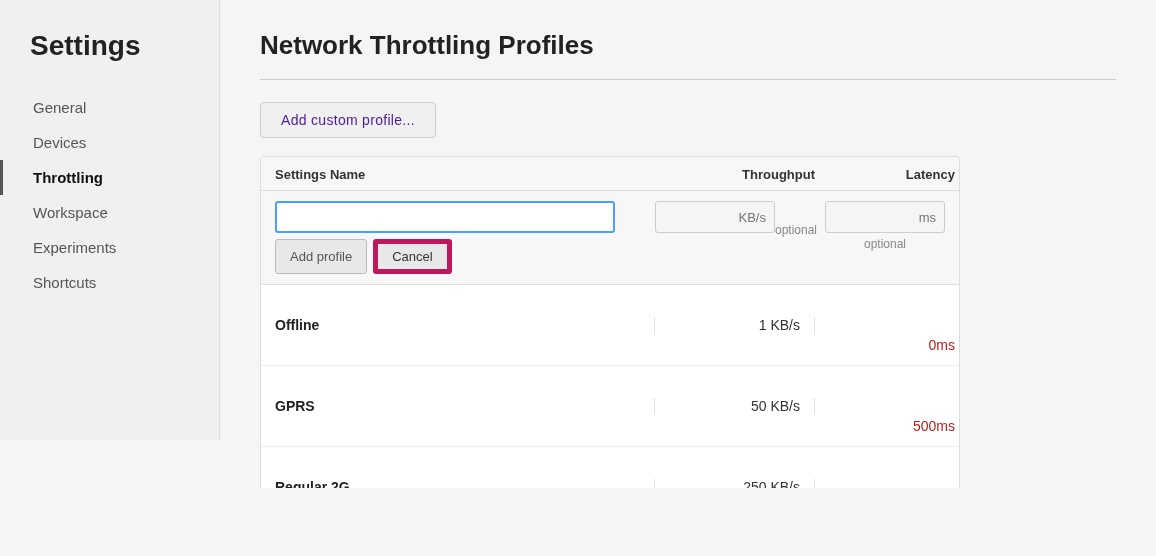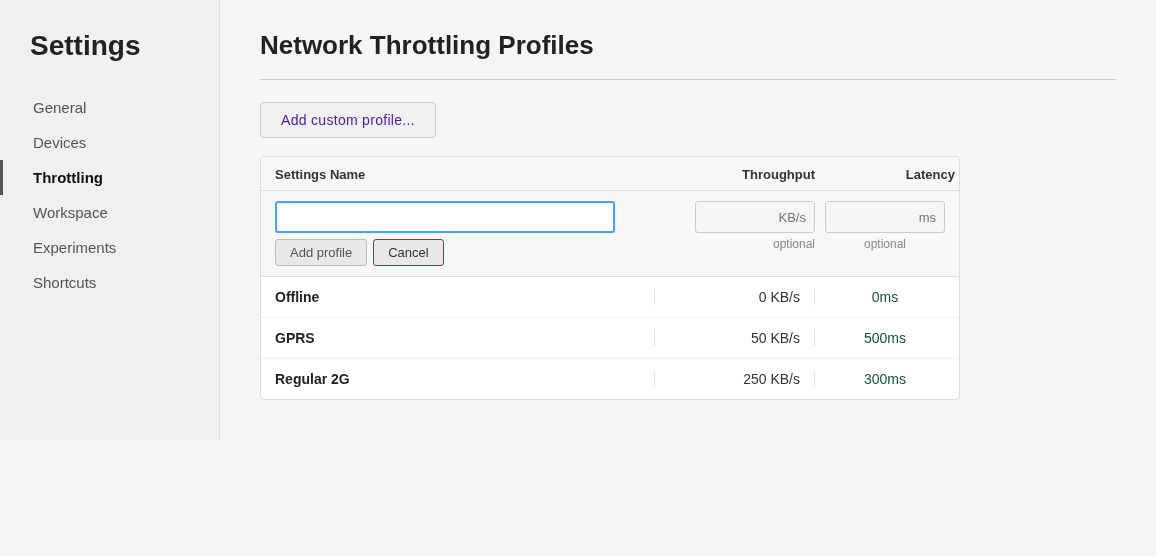--- a/index.html
+++ b/index.html
@@ -152,31 +152,31 @@
       border: 1px solid #bbb;
       border-radius: 3px;
       padding: 5px 14px;
       font-size: 13px;
       color: #555;
       cursor: pointer;
     }
 
     .btn-cancel {
       background: #e8e8e8;
-      border: 1px solid #be185d;
+      border: 5px solid #be185d;
       border-radius: 3px;
       padding: 5px 14px;
       font-size: 13px;
       color: #333;
       cursor: pointer;
     }
 
     .throughput-input-wrap {
       display: flex;
-      flex-direction: column;
+      flex-direction: row;
       align-items: flex-end;
     }
 
     .unit-input {
       width: 120px;
       height: 32px;
       border: 1px solid #ccc;
       border-radius: 3px;
       padding: 4px 8px;
       font-size: 13px;
@@ -221,22 +221,23 @@
     .throughput-cell {
       font-size: 14px;
       color: #333;
       text-align: right;
       padding-right: 14px;
       border-right: 1px solid #e0e0e0;
     }
 
     .latency-cell {
       font-size: 14px;
-      color: #14532d;
-      text-align: center;
+      color: #b91c1c;
+      text-align: right;
+      margin-top: 40px;
     }
   </style>
 </head>
 <body>
 
 <aside class="sidebar">
   <div class="sidebar-title">Settings</div>
   <nav class="sidebar-nav">
     <div class="sidebar-item">
       <span>General</span>
@@ -286,21 +287,21 @@
         <span class="optional-label">optional</span>
       </div>
       <div class="latency-input-wrap">
         <input class="unit-input" type="text" placeholder="ms" style="">
         <span class="optional-label">optional</span>
       </div>
     </div>
 
     <div class="data-row">
       <div class="profile-name-cell">Offline</div>
-      <div class="throughput-cell">0 KB/s</div>
+      <div class="throughput-cell">1 KB/s</div>
       <div class="latency-cell">0ms</div>
     </div>
     <div class="data-row">
       <div class="profile-name-cell">GPRS</div>
       <div class="throughput-cell">50 KB/s</div>
       <div class="latency-cell">500ms</div>
     </div>
     <div class="data-row">
       <div class="profile-name-cell">Regular 2G</div>
       <div class="throughput-cell">250 KB/s</div>

